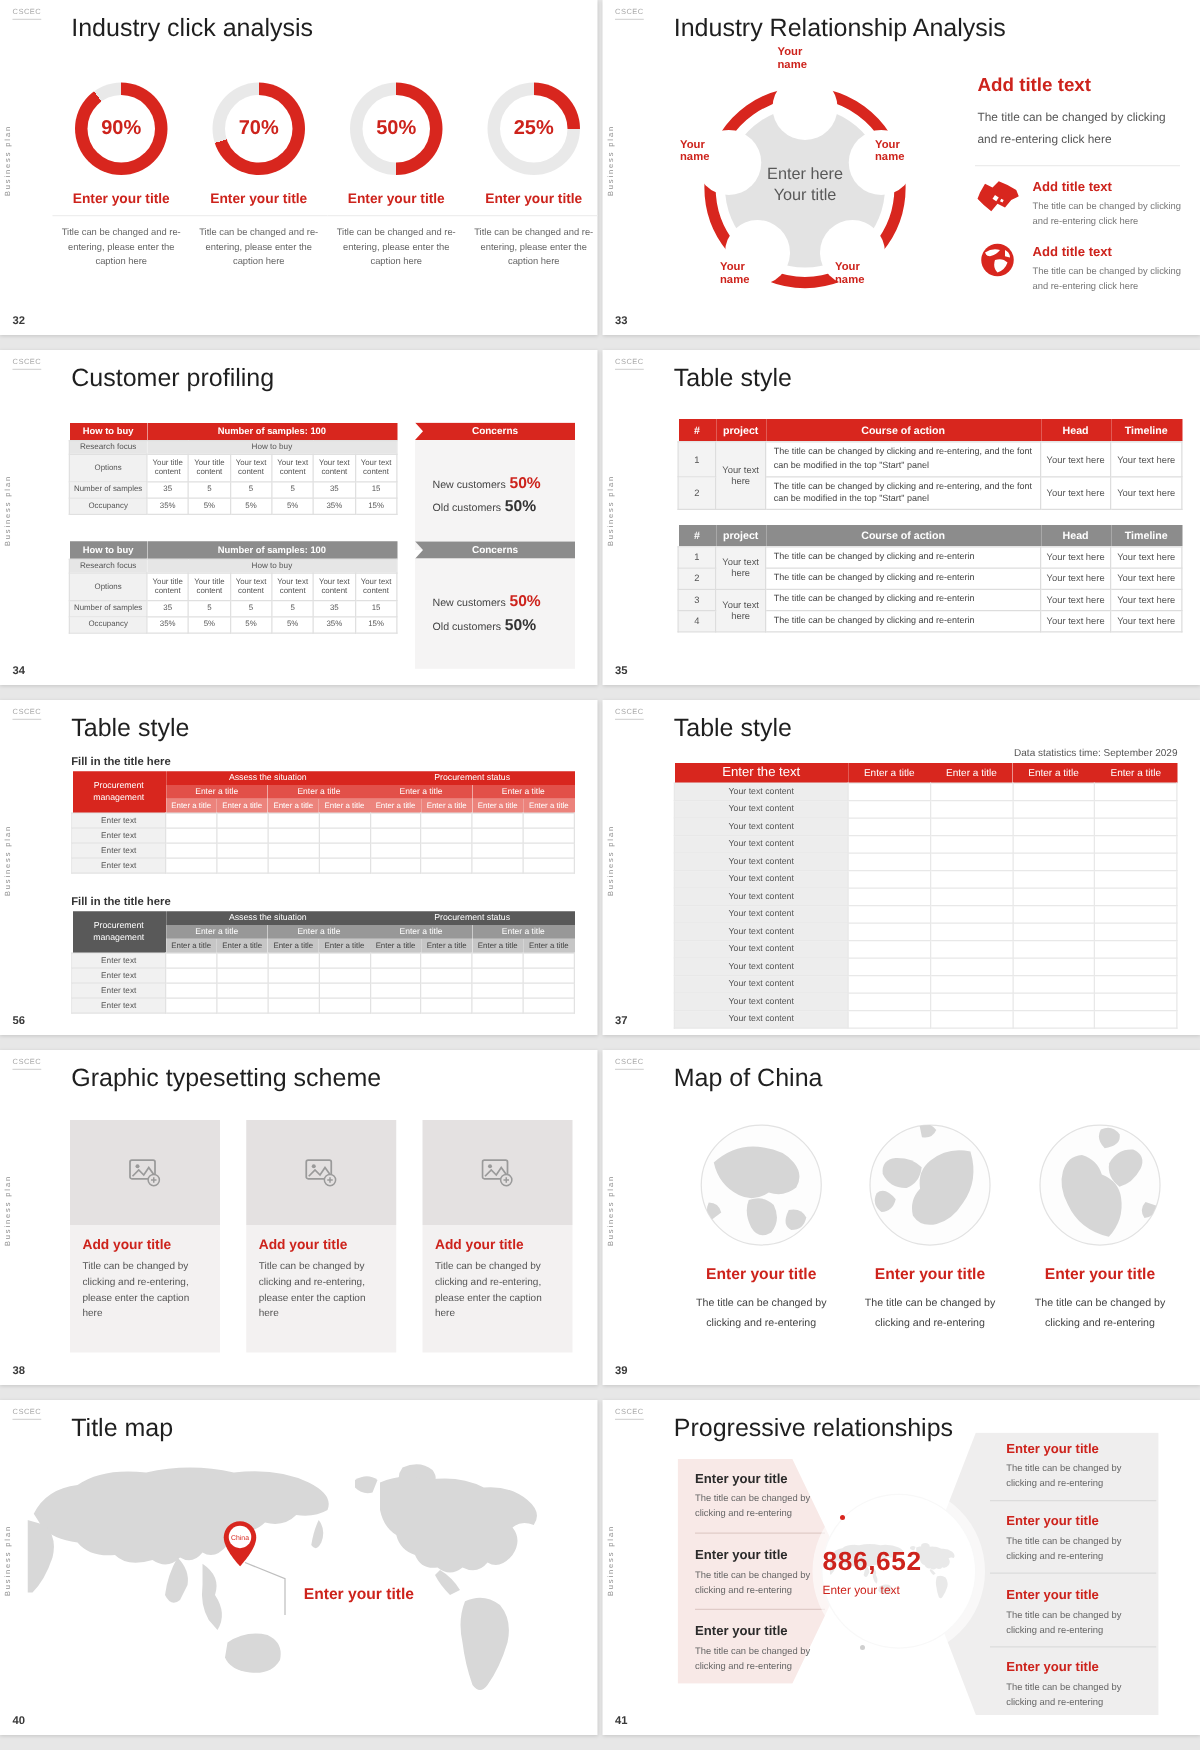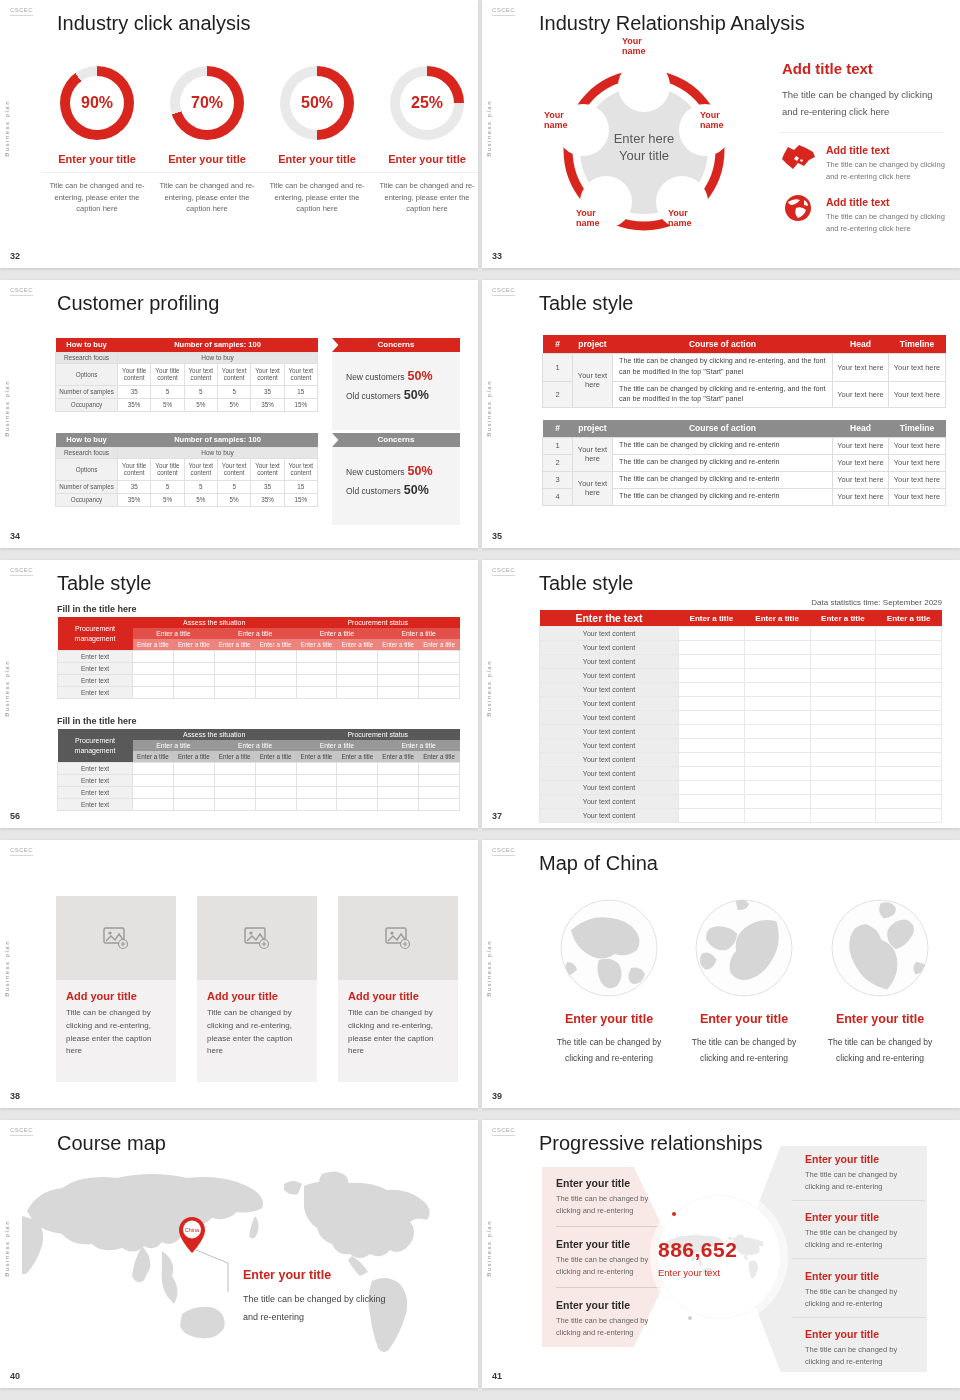--- a/index.html
+++ b/index.html
@@ -34,21 +34,21 @@
   table{border-collapse:collapse;table-layout:fixed}
   td{overflow:hidden;vertical-align:middle}
   
   .t34{position:absolute;left:55px;width:263px}
   .t34 td{border:1px solid #e0e0e0;text-align:center;font-size:6.3px;color:#555;padding:1px}
   .t34 .hd td{border:none;color:#fff;font-weight:700;font-size:7.5px}
   .t34 .r2 td{background:#e6e6e6;font-size:6.5px}
   .t34 .lab{background:#f1f1f1}
   .hd-red{background:#d8261e}.hd-gray{background:#8c8c8c}
   .ribbon{position:absolute;left:332px;width:128px;height:14px;color:#fff;font-size:8px;font-weight:700;text-align:center;line-height:14px;clip-path:polygon(0 0,100% 0,100% 100%,0 100%,5% 50%)}
-  .ccard{position:absolute;left:332px;width:128px;height:66px;background:#f5f4f4;padding-top:12px}
+  .ccard{position:absolute;left:332px;width:128px;height:66px;background:#f5f4f4;padding-top:22px}
   .ccard div{margin:5px 0 0 14px;font-size:8.5px;color:#444}
   .ccard b{font-size:12.5px;margin-left:3px}
   
   .t35{position:absolute;left:60px;width:403px}
   .t35 td{border:1px solid #ddd;font-size:7.5px;color:#555;text-align:center;padding:1px}
   .t35 .hd td{border:none;color:#fff;font-weight:700;font-size:8.5px}
   .t35 .lab{background:#f3f3f3}
   .t35 .lt{font-size:7.2px;color:#444;text-align:left;padding:2px 6px;line-height:1.5}
   
   .sec36{position:absolute;left:57px;font-size:9px;font-weight:700;color:#333}
@@ -58,21 +58,21 @@
   .t36 .g2 td{color:#fff;border:none;font-size:6.8px}
   .t36 .g3 td{color:#fff;border:none;font-size:6.3px}
   .t36 .corner{color:#fff;border:none;font-size:7.3px;line-height:1.3}
   .t36 .lab{background:#f1f1f1;font-size:6.6px}
   .t36 tr{height:11px}
   .t36 .bd{height:12px}
   
   .note37{position:absolute;left:200px;top:38px;width:260px;text-align:right;font-size:8px;color:#555}
   .t37{position:absolute;left:57px;top:50px;width:403px}
   .t37 td{border:1px solid #e8e8e8;height:13px;font-size:7px;color:#555;text-align:center;padding:0}
-  .t37 .hd td{border:none;height:16px;color:#fff;font-weight:700;font-size:8px}
+  .t37 .hd td{border:none;height:16px;color:#fff;font-weight:400;font-size:8px}
   .t37 .hd .c1{font-size:10.5px}
   .t37 .lab{background:#ededed}
   
   .gcard{position:absolute;top:56px;width:120px;height:176px}
   .gimg{height:84px;background:#e4e1e1;display:flex;align-items:center;justify-content:center}
   .gbody{height:92px;background:#f3f1f1;padding:10px 10px 0}
   .gbody h4{margin:0;font-size:11px;font-weight:700;color:#cd231c}
   .gbody p{margin:5px 0 0;font-size:8px;color:#555;line-height:1.6}
   
   .gb{position:absolute;top:58px}
@@ -670,20 +670,21 @@
             <td></td>
           </tr>
   </tbody>
       </table>
 </div>
 
 <div class="slide" style="left:0;top:840px">
   <div class="logo"><span>CSCEC</span><i></i></div>
   <div class="vtx">Business plan</div>
   <div class="pn">38</div>
+  <div class="st">Graphic typesetting scheme</div>
   <div class="gcard" style="left:56px">
     <div class="gimg">
       <svg width="26" height="24" viewBox="0 0 26 24">
             <rect x="1" y="2" width="20" height="15" rx="1.5" fill="none" stroke="#9a9a9a" stroke-width="1.4"></rect>
             <circle cx="7" cy="7" r="1.6" fill="#9a9a9a"></circle>
             <path d="M3,15 l5,-5 4,4 4,-6 5,7" fill="none" stroke="#9a9a9a" stroke-width="1.4"></path>
             <circle cx="20" cy="18" r="4.5" fill="#e4e1e1" stroke="#9a9a9a" stroke-width="1.2"></circle>
             <path d="M20,15.8 v4.4 M17.8,18 h4.4" stroke="#9a9a9a" stroke-width="1.2"></path>
           </svg>
     </div>
@@ -778,21 +779,21 @@
           <span style="display:block">The title can be changed by</span>
           <span style="display:block">clicking and re-entering</span>
         </p>
   </div>
 </div>
 
 <div class="slide" style="left:0;top:1120px">
   <div class="logo"><span>CSCEC</span><i></i></div>
   <div class="vtx">Business plan</div>
   <div class="pn">40</div>
-  <div class="st">Course map</div>
+  <div class="st">Title map</div>
   <svg style="position:absolute;left:22px;top:36px" width="450" height="215" viewBox="0 0 450 215">
     <g id="wmap" fill="#d8d8d8">
       <path d="M5,55 Q15,35 40,32 Q60,18 95,22 Q130,14 165,22 Q200,18 225,30 Q245,40 240,52 Q230,58 215,56 Q205,66 190,62 Q180,72 165,68 L160,80 Q150,92 140,86 Q132,96 122,90 Q112,100 100,92 Q80,98 70,88 Q50,90 40,78 Q20,75 12,66 Z"></path>
       <path d="M120,90 Q130,100 128,112 L122,124 Q115,130 110,120 Q112,104 120,90 Z"></path>
       <path d="M140,95 Q155,105 150,120 Q160,135 152,148 L145,140 Q138,128 140,112 Z"></path>
       <path d="M233,60 q6,8 2,18 q-4,8 -8,2 q2,-12 6,-20 z"></path>
       <path d="M0,60 L14,64 Q24,74 20,90 Q14,108 4,118 L0,118 Z"></path>
       <path d="M160,158 Q175,148 192,152 Q205,158 202,172 Q195,184 178,182 Q162,180 158,170 Z"></path>
       <path d="M300,18 q14,-6 24,2 q6,8 -2,14 q-12,6 -22,0 q-6,-8 0,-16 z"></path>
       <path d="M262,28 q10,-6 18,0 l-4,10 q-8,2 -14,-4 z"></path>
@@ -803,24 +804,20 @@
     <polyline points="174,94 206,107 206,136" fill="none" stroke="#bfbfbf" stroke-width="1"></polyline>
   </svg>
   <div class="pin">
     <svg width="28" height="38" viewBox="0 0 28 38">
           <path d="M14,1 C6.8,1 1,6.8 1,14 c0,9.5 13,23 13,23 s13,-13.5 13,-23 C27,6.8 21.2,1 14,1 z" fill="#d8261e"></path>
           <circle cx="14" cy="13.5" r="9" fill="#fff"></circle>
           <text x="14" y="16" text-anchor="middle" font-size="5.5" fill="#d8261e" font-family="Liberation Sans, sans-serif">China</text>
         </svg>
   </div>
   <div class="callout-t">Enter your title</div>
-  <div class="callout-c">
-    <span style="display:block">The title can be changed by clicking</span>
-        <span style="display:block">and re-entering</span>
-  </div>
 </div>
 
 <div class="slide" style="left:482px;top:1120px">
   <div class="logo"><span>CSCEC</span><i></i></div>
   <div class="vtx">Business plan</div>
   <div class="pn">41</div>
   <div class="st">Progressive relationships</div>
 
   <div class="grayp"></div>
   <div class="pinkp"></div>

